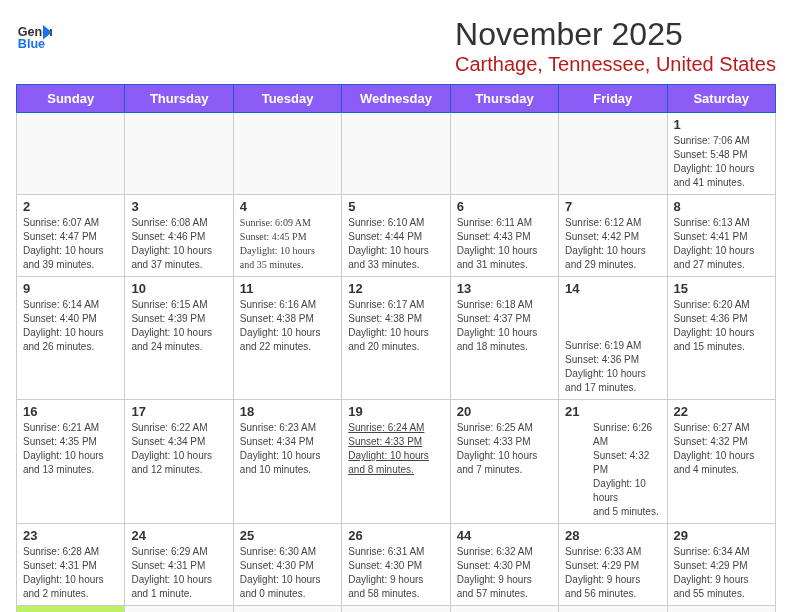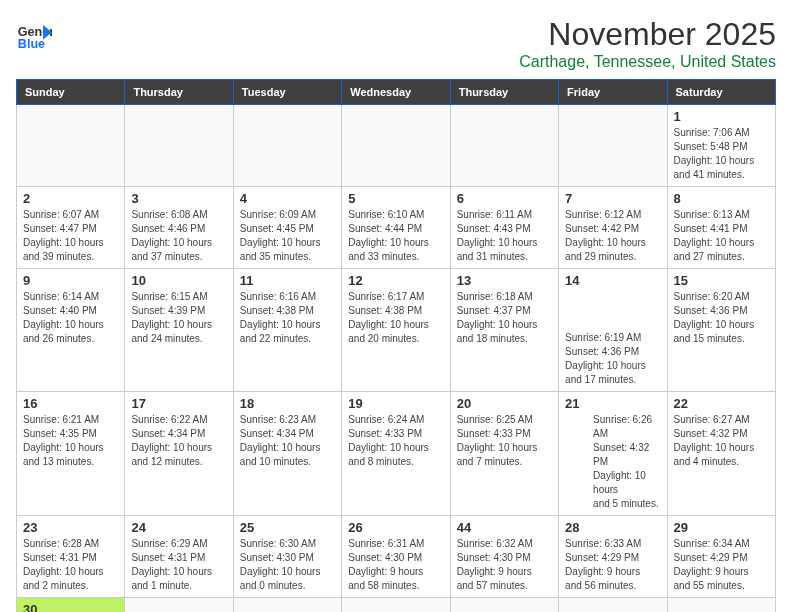--- a/index.html
+++ b/index.html
@@ -19,42 +19,41 @@
     .logo {
       display: flex;
       align-items: center;
       gap: 4px;
     }
     .logo-icon {
       width: 36px;
       height: 36px;
     }
     .title-area {
-      text-align: right;
     }
     .month-title {
       font-size: 32px;
       color: #333;
       font-weight: normal;
     }
     .location {
-      font-size: 16px;
-      color: #15803d;
+      font-size: 20px;
+      color: #b91c1c;
     }
     .calendar {
       width: 100%;
       border-collapse: collapse;
       border: 1px solid #ccc;
     }
     .calendar th {
-      background-color: #404040;
+      background-color: #8b5cf6;
       color: #fff;
-      text-align: left;
+      text-align: center;
       padding: 6px 8px;
-      font-size: 11px;
+      font-size: 13px;
       font-weight: bold;
       border: 1px solid #1a60c8;
     }
     .calendar td {
       vertical-align: top;
       border: 1px solid #ccc;
       padding: 4px 6px;
       width: calc(100%/7);
       min-height: 70px;
       font-size: 10.5px;
@@ -138,21 +137,21 @@
         </td>
         <td>
           <span class="day-number">3</span>
           <div class="day-info" style="white-space: pre-line;">Sunrise: 6:08 AM
 Sunset: 4:46 PM
 Daylight: 10 hours
 and 37 minutes.</div>
         </td>
         <td>
           <span class="day-number">4</span>
-          <div class="day-info" style="white-space: pre-line;">Sunrise: 6:09 AM
+          <div class="day-info" style="white-space: pre-line; font-family: Liberation Serif, serif;">Sunrise: 6:09 AM
 Sunset: 4:45 PM
 Daylight: 10 hours
 and 35 minutes.</div>
         </td>
         <td>
           <span class="day-number">5</span>
           <div class="day-info" style="white-space: pre-line;">Sunrise: 6:10 AM
 Sunset: 4:44 PM
 Daylight: 10 hours
 and 33 minutes.</div>
@@ -247,21 +246,21 @@
         </td>
         <td>
           <span class="day-number">18</span>
           <div class="day-info" style="white-space: pre-line;">Sunrise: 6:23 AM
 Sunset: 4:34 PM
 Daylight: 10 hours
 and 10 minutes.</div>
         </td>
         <td>
           <span class="day-number">19</span>
-          <div class="day-info" style="white-space: pre-line;">Sunrise: 6:24 AM
+          <div class="day-info" style="white-space: pre-line; text-decoration: underline;">Sunrise: 6:24 AM
 Sunset: 4:33 PM
 Daylight: 10 hours
 and 8 minutes.</div>
         </td>
         <td>
           <span class="day-number">20</span>
           <div class="day-info" style="white-space: pre-line;">Sunrise: 6:25 AM
 Sunset: 4:33 PM
 Daylight: 10 hours
 and 7 minutes.</div>

